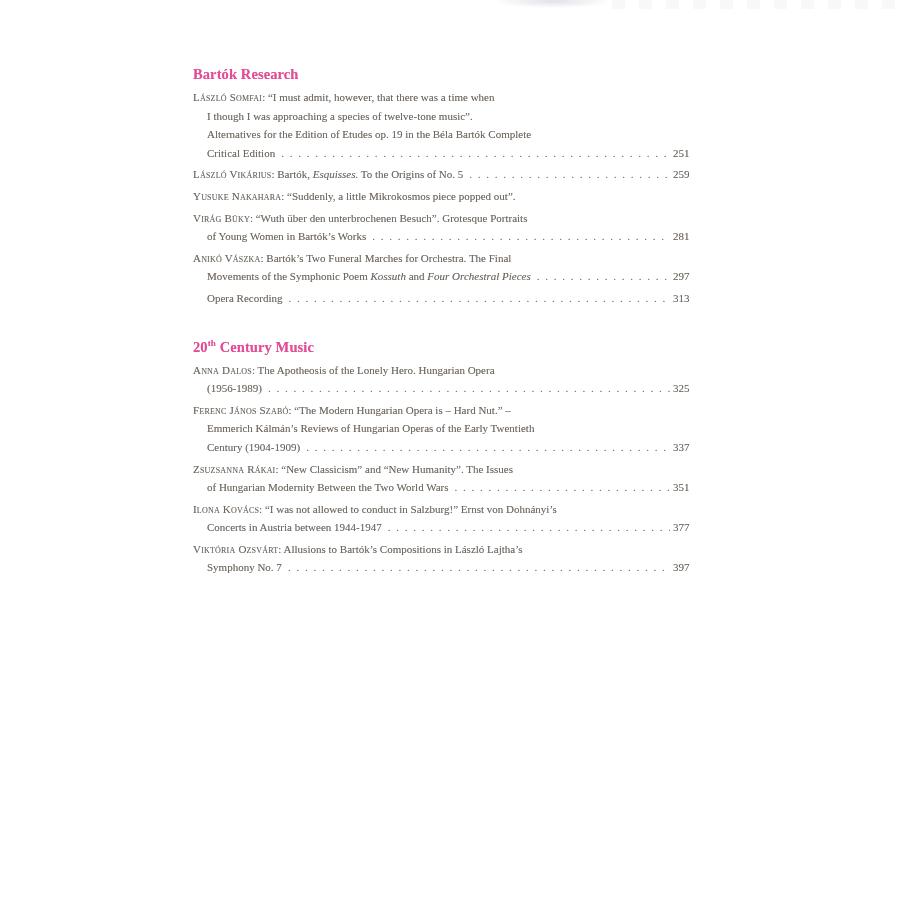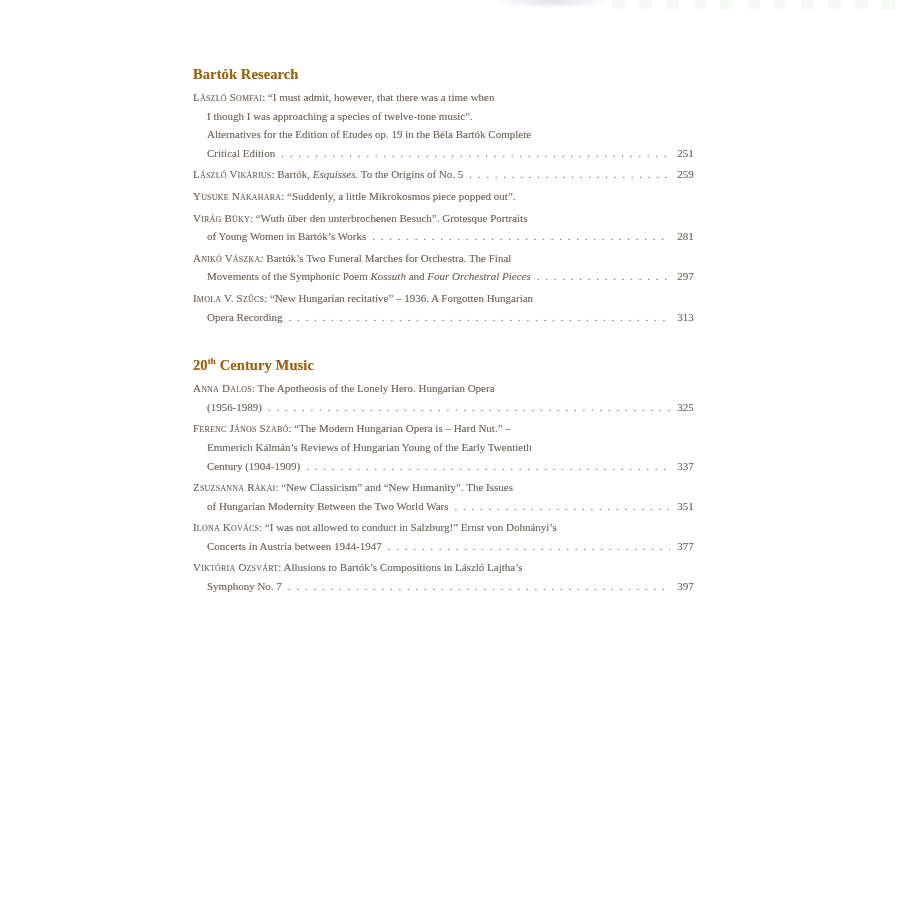--- a/index.html
+++ b/index.html
@@ -19,41 +19,41 @@
     background:repeating-linear-gradient(90deg,
       rgba(236,241,235,.8) 0 13px, rgba(255,255,255,0) 13px 27px);
   }
   .content{
     position:absolute;left:193px;top:65px;width:505px;
     text-shadow:0 0 .5px rgba(110,103,96,.45);
   }
   .toc-section + .toc-section{margin-top:30px;}
   .heading{
     margin:0 0 4px 0;font-size:14.5px;line-height:19px;
-    font-weight:bold;color:#a16207;letter-spacing:.1px;
+    font-weight:bold;color:#ec4899;letter-spacing:.1px;
   }
   .entry{margin-bottom:3px;}
   .line{
     display:flex;align-items:baseline;
     font-size:11px;line-height:18.6px;white-space:nowrap;
   }
   .cont{padding-left:14px;}
   .txt{white-space:pre;}
   .sc{font-variant:small-caps;letter-spacing:.2px;}
   .it{font-style:italic;}
   .sup{vertical-align:super;font-size:62%;line-height:0;}
   .leader{
     flex:1 1 auto;overflow:hidden;white-space:nowrap;
     margin:0 3px 0 6px;min-width:8px;color:#7b746d;
   }
   .leader::after{
     content:". . . . . . . . . . . . . . . . . . . . . . . . . . . . . . . . . . . . . . . . . . . . . . . . . . . . . . . . . . . . . . . . . . . . . . . . . . . . . . . .";
     letter-spacing:1.5px;
   }
-  .pg{flex:0 0 auto;min-width:25px;text-align:center;}
+  .pg{flex:0 0 auto;min-width:25px;text-align:left;}
 </style>
 </head>
 <body>
 
 <div class="page">
   <div class="scan-smudge"></div>
   <div class="scan-stripes"></div>
   <div class="content">
       <section class="toc-section">
         <h2 class="heading"><span>Bartók Research</span></h2>
@@ -99,23 +99,20 @@
           <div class="line">
             <span class="txt"><span class="sc">Anikó Vászka</span><span>: Bartók’s Two Funeral Marches for Orchestra. The Final</span></span>
           </div>
           <div class="line cont">
             <span class="txt"><span>Movements of the Symphonic Poem </span><span class="it">Kossuth</span><span> and </span><span class="it">Four Orchestral Pieces</span></span>
             <span class="leader"></span>
             <span class="pg">297</span>
           </div>
         </div>
         <div class="entry">
-          <div class="line">
-            <span class="txt"><span class="sc">Imola V. Szűcs</span><span>: “New Hungarian recitative” – 1936. A Forgotten Hungarian</span></span>
-          </div>
           <div class="line cont">
             <span class="txt"><span>Opera Recording</span></span>
             <span class="leader"></span>
             <span class="pg">313</span>
           </div>
         </div>
       </section>
       <section class="toc-section">
         <h2 class="heading"><span>20</span><span class="sup">th</span><span> Century Music</span></h2>
         <div class="entry">
@@ -126,21 +123,21 @@
             <span class="txt"><span>(1956-1989)</span></span>
             <span class="leader"></span>
             <span class="pg">325</span>
           </div>
         </div>
         <div class="entry">
           <div class="line">
             <span class="txt"><span class="sc">Ferenc János Szabó</span><span>: “The Modern Hungarian Opera is – Hard Nut.” –</span></span>
           </div>
           <div class="line cont">
-            <span class="txt"><span>Emmerich Kálmán’s Reviews of Hungarian Young of the Early Twentieth</span></span>
+            <span class="txt"><span>Emmerich Kálmán’s Reviews of Hungarian Operas of the Early Twentieth</span></span>
           </div>
           <div class="line cont">
             <span class="txt"><span>Century (1904-1909)</span></span>
             <span class="leader"></span>
             <span class="pg">337</span>
           </div>
         </div>
         <div class="entry">
           <div class="line">
             <span class="txt"><span class="sc">Zsuzsanna Rákai</span><span>: “New Classicism” and “New Humanity”. The Issues</span></span>

